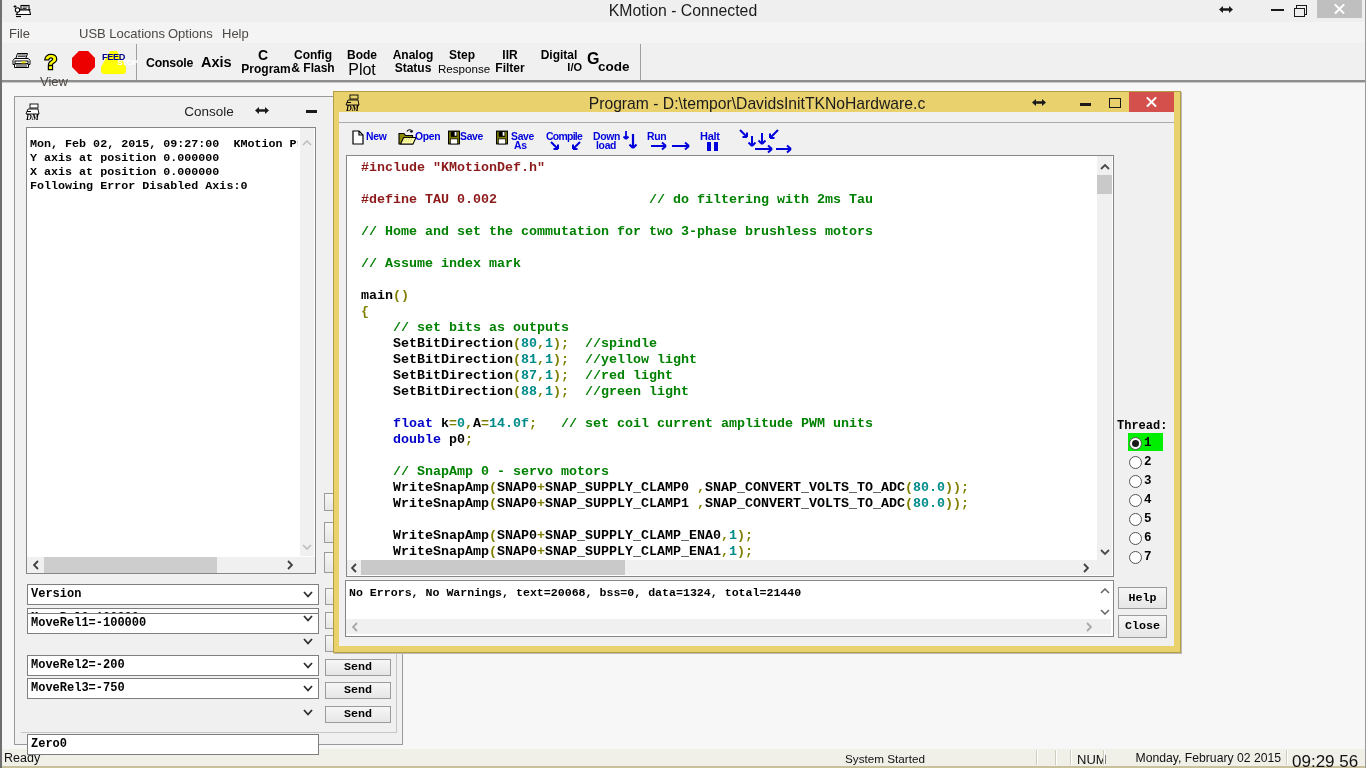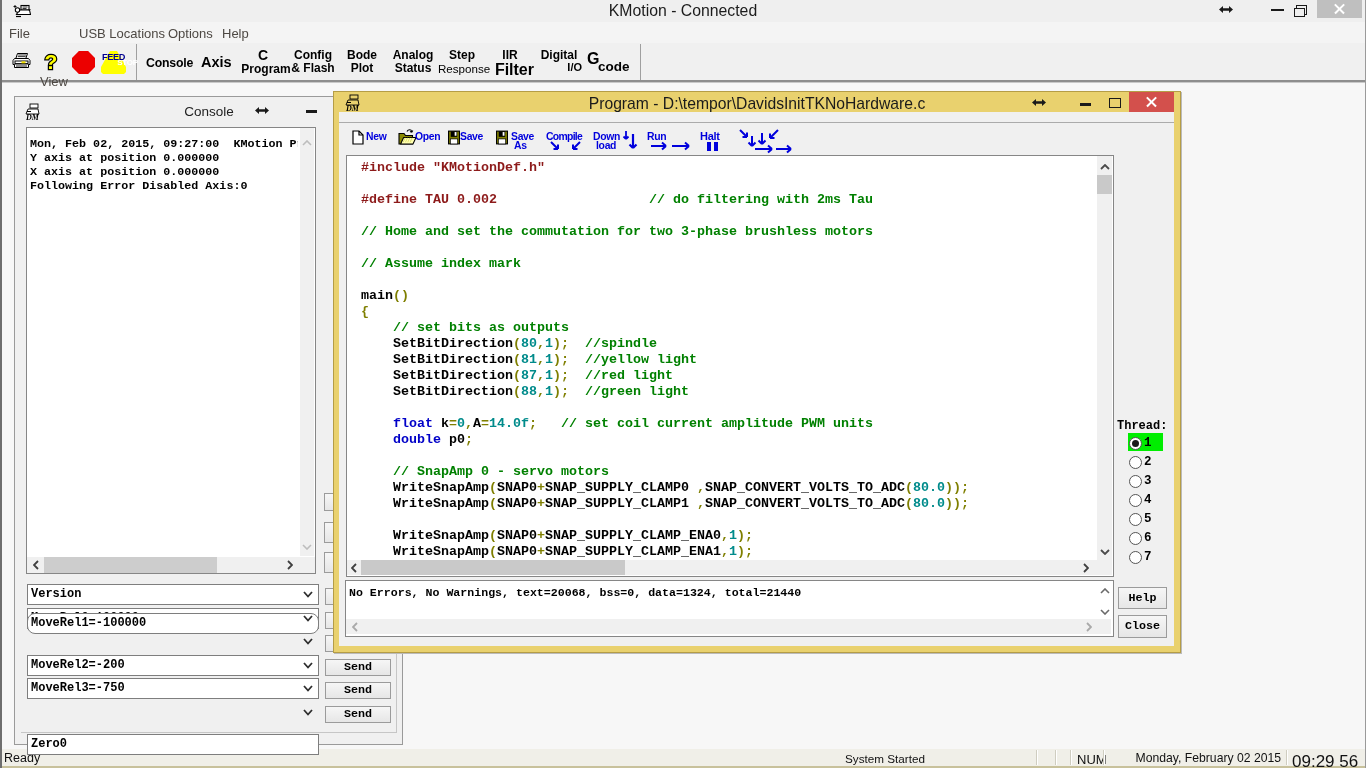--- a/index.html
+++ b/index.html
@@ -107,27 +107,27 @@
 <div class="abs" style="left:136px;top:44px;width:1px;height:36px;background:#9f9f9f;z-index:6;"></div>
 <div class="abs" style="left:640px;top:44px;width:1px;height:36px;background:#9f9f9f;z-index:6;"></div>
 
 <div class="abs" style="left:146px;top:56px;font-size:12.3px;font-weight:bold;letter-spacing:-0.2px;z-index:6;">Console</div>
 <div class="abs" style="left:201px;top:54px;font-size:14.5px;font-weight:bold;z-index:6;">Axis</div>
 <div class="abs" style="left:237px;top:48px;width:52px;text-align:center;font-size:14px;font-weight:bold;line-height:14px;z-index:6;">C</div>
 <div class="abs" style="left:240px;top:62px;width:52px;text-align:center;font-size:12px;font-weight:bold;z-index:6;">Program</div>
 <div class="abs" style="left:288px;top:49px;width:50px;text-align:center;font-size:12px;font-weight:bold;line-height:12px;z-index:6;">Config</div>
 <div class="abs" style="left:288px;top:61px;width:50px;text-align:center;font-size:12px;font-weight:bold;z-index:6;">&amp; Flash</div>
 <div class="abs" style="left:338px;top:49px;width:48px;text-align:center;font-size:12px;font-weight:bold;line-height:12px;z-index:6;">Bode</div>
-<div class="abs" style="left:338px;top:61px;width:48px;text-align:center;font-size:12px;font-weight:bold;z-index:6;">Plot</div>
+<div class="abs" style="left:338px;top:61px;width:48px;text-align:center;font-size:16px;font-weight:normal;z-index:6;">Plot</div>
 <div class="abs" style="left:389px;top:49px;width:48px;text-align:center;font-size:12px;font-weight:bold;line-height:12px;z-index:6;">Analog</div>
 <div class="abs" style="left:389px;top:61px;width:48px;text-align:center;font-size:12px;font-weight:bold;z-index:6;">Status</div>
 <div class="abs" style="left:438px;top:49px;width:48px;text-align:center;font-size:12px;font-weight:bold;line-height:12px;z-index:6;">Step</div>
 <div class="abs" style="left:438px;top:61.5px;width:48px;text-align:center;font-size:11.6px;font-weight:normal;z-index:6;">Response</div>
 <div class="abs" style="left:486px;top:49px;width:48px;text-align:center;font-size:12px;font-weight:bold;line-height:12px;z-index:6;">IIR</div>
-<div class="abs" style="left:486px;top:61px;width:48px;text-align:right;font-size:16px;font-weight:bold;z-index:6;">Filter</div>
+<div class="abs" style="left:486px;top:61px;width:48px;text-align:center;font-size:12px;font-weight:bold;z-index:6;">Filter</div>
 <div class="abs" style="left:536px;top:49px;width:46px;text-align:center;font-size:12px;font-weight:bold;line-height:12px;z-index:6;">Digital</div>
 <div class="abs" style="left:536px;top:61px;width:46px;text-align:right;font-size:11px;font-weight:bold;z-index:6;">I/O</div>
 <div class="abs" style="left:587px;top:50px;font-size:16px;font-weight:bold;z-index:6;">G</div>
 <div class="abs" style="left:598px;top:59px;font-size:13.5px;font-weight:bold;z-index:6;">code</div>
 
 <div class="abs cwin"></div>
 <svg class="abs" style="left:25px;top:103px;z-index:11;" width="15" height="18" viewBox="0 0 15 18">
  <g stroke="#000" stroke-width="0.9" fill="#fff">
   <rect x="5" y="1" width="8" height="4"></rect>
   <path d="M3 6 L13 6 L14 11 L1 11 Z"></path>
@@ -162,21 +162,21 @@
 <svg class="abs" style="left:33px;top:560px;z-index:13;" width="6" height="10" viewBox="0 0 6 10">
     <path d="M5 1 L1 5 L5 9" fill="none" stroke="#3f3f3f" stroke-width="1.8"></path>
   </svg>
 <svg class="abs" style="left:287px;top:560px;z-index:13;" width="6" height="10" viewBox="0 0 6 10">
     <path d="M1 1 L5 5 L1 9" fill="none" stroke="#3f3f3f" stroke-width="1.8"></path>
   </svg>
 <div class="abs" style="left:44px;top:557px;width:173px;height:16px;background:#cdcdcd;z-index:13;"></div>
 
 <div class="abs combo" style="left:27px;top:584px;">Version</div>
 <div class="abs combo" style="left:27px;top:607.5px;">MoveRel0=100000</div>
-<div class="abs combo" style="left:27px;top:613px;border-radius:8px;">MoveRel1=-100000</div>
+<div class="abs combo" style="left:27px;top:613px;">MoveRel1=-100000</div>
 <div class="abs combo" style="left:27px;top:654.5px;">MoveRel2=-200</div>
 <div class="abs combo" style="left:27px;top:678px;">MoveRel3=-750</div>
 <div class="abs combo" style="left:27px;top:734px;">Zero0</div>
 <svg class="abs" style="left:303px;top:591px;z-index:13;" width="10" height="7" viewBox="0 0 10 7">
     <path d="M1 1 L5 5.5 L9 1" fill="none" stroke="#2e2e2e" stroke-width="1.8"></path>
   </svg>
 <svg class="abs" style="left:303px;top:614.5px;z-index:13;" width="10" height="7" viewBox="0 0 10 7">
     <path d="M1 1 L5 5.5 L9 1" fill="none" stroke="#2e2e2e" stroke-width="1.8"></path>
   </svg>
 <svg class="abs" style="left:303px;top:638px;z-index:13;" width="10" height="7" viewBox="0 0 10 7">

